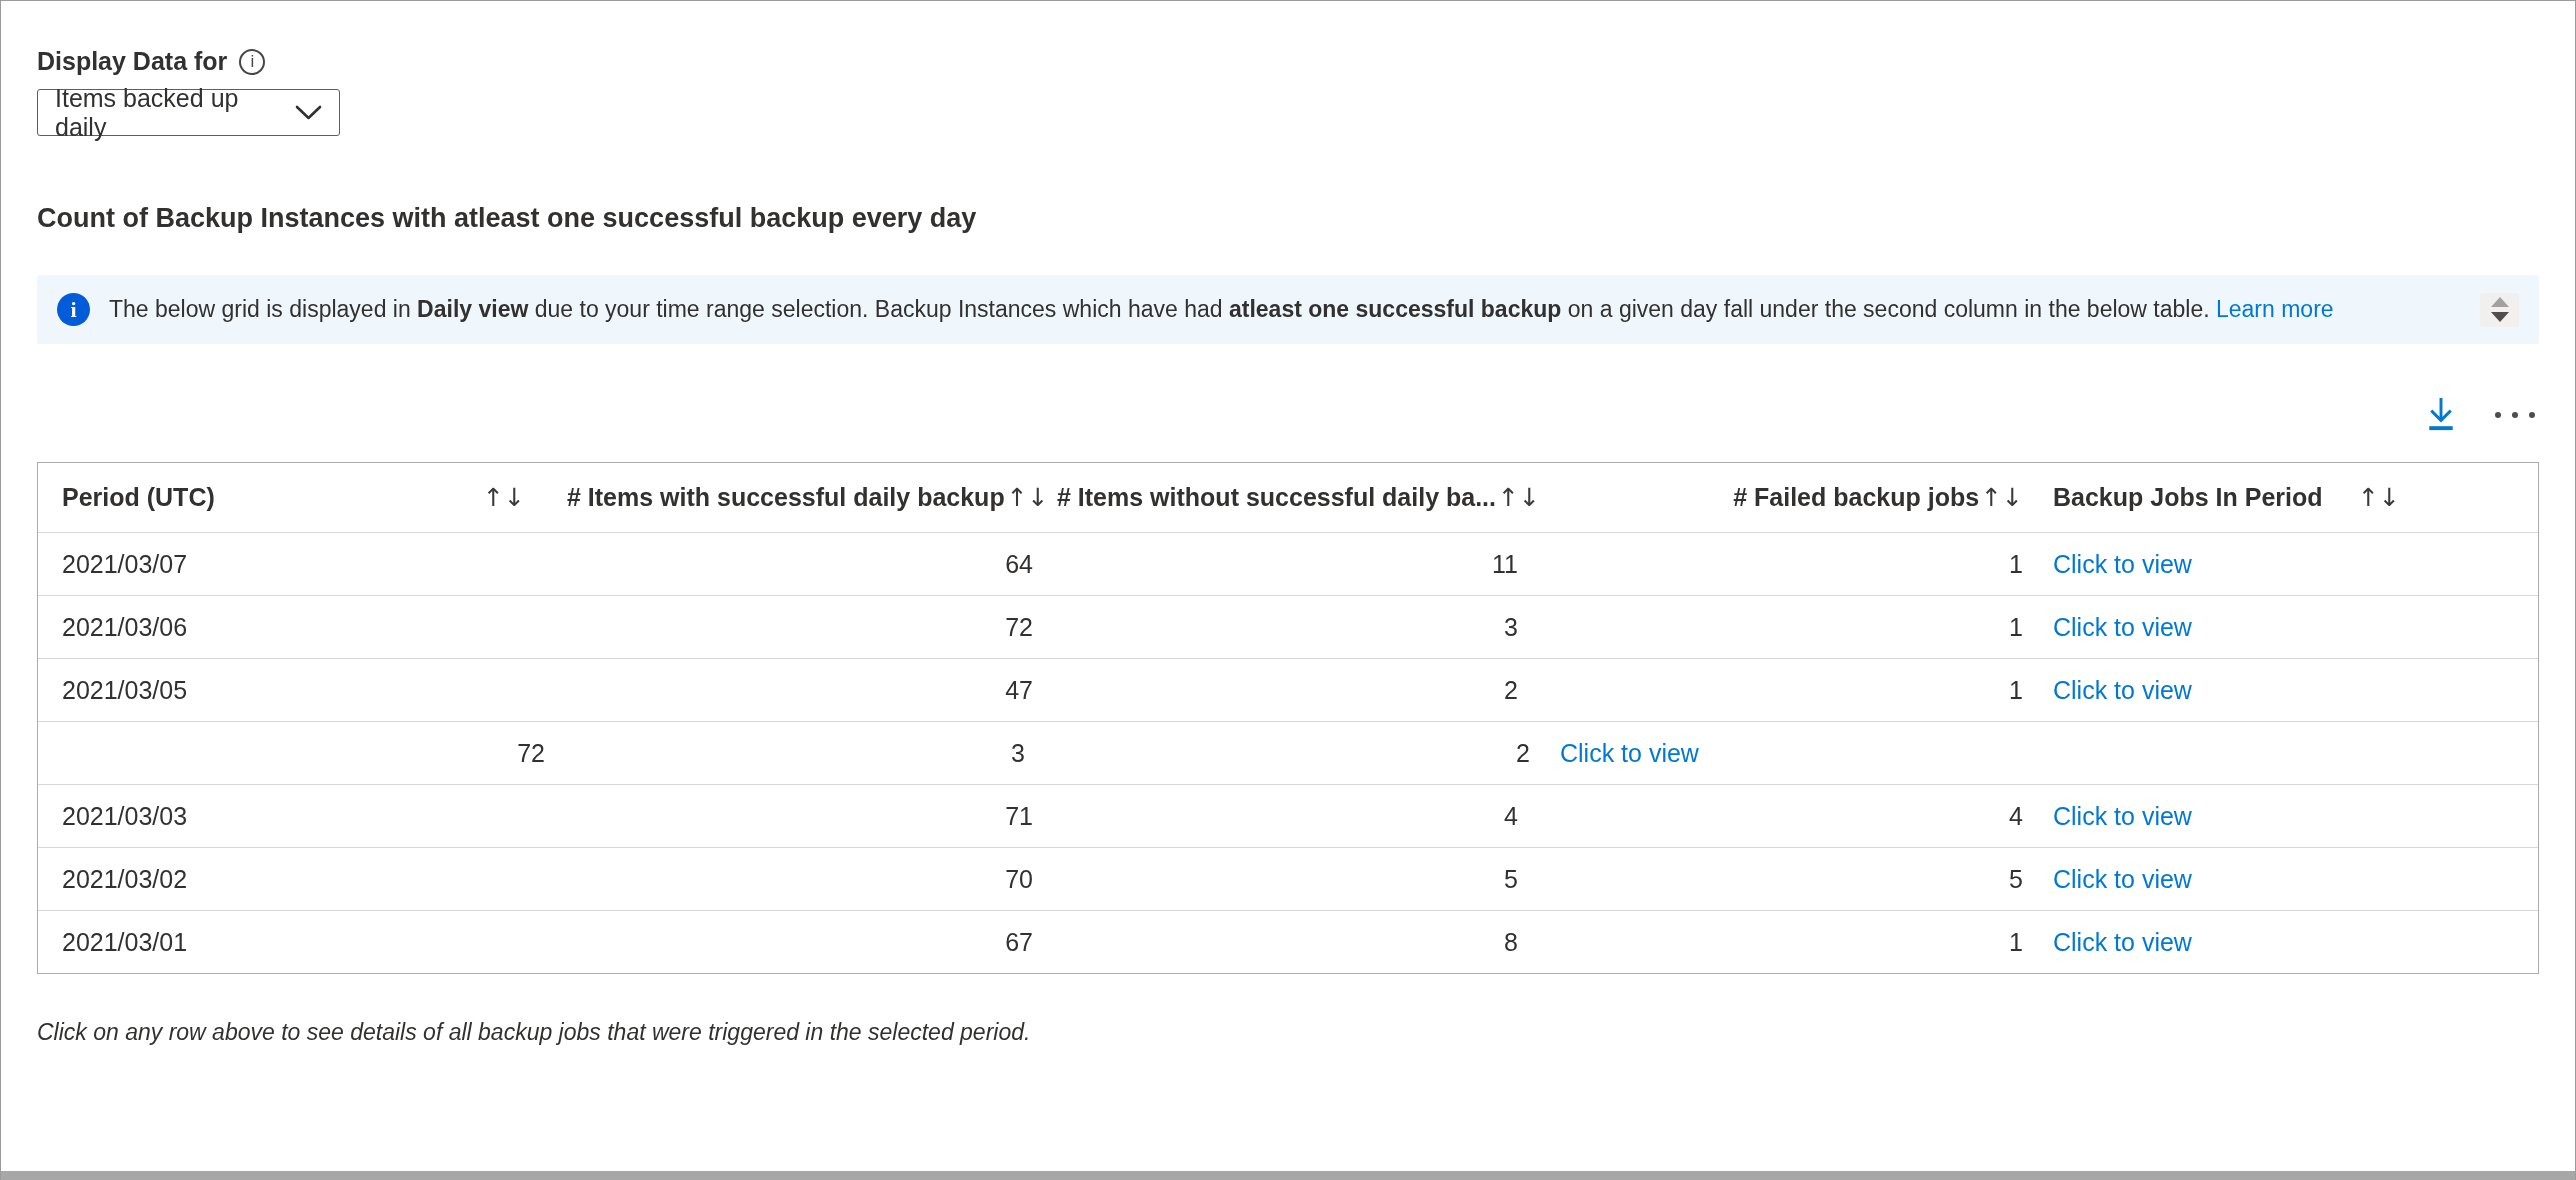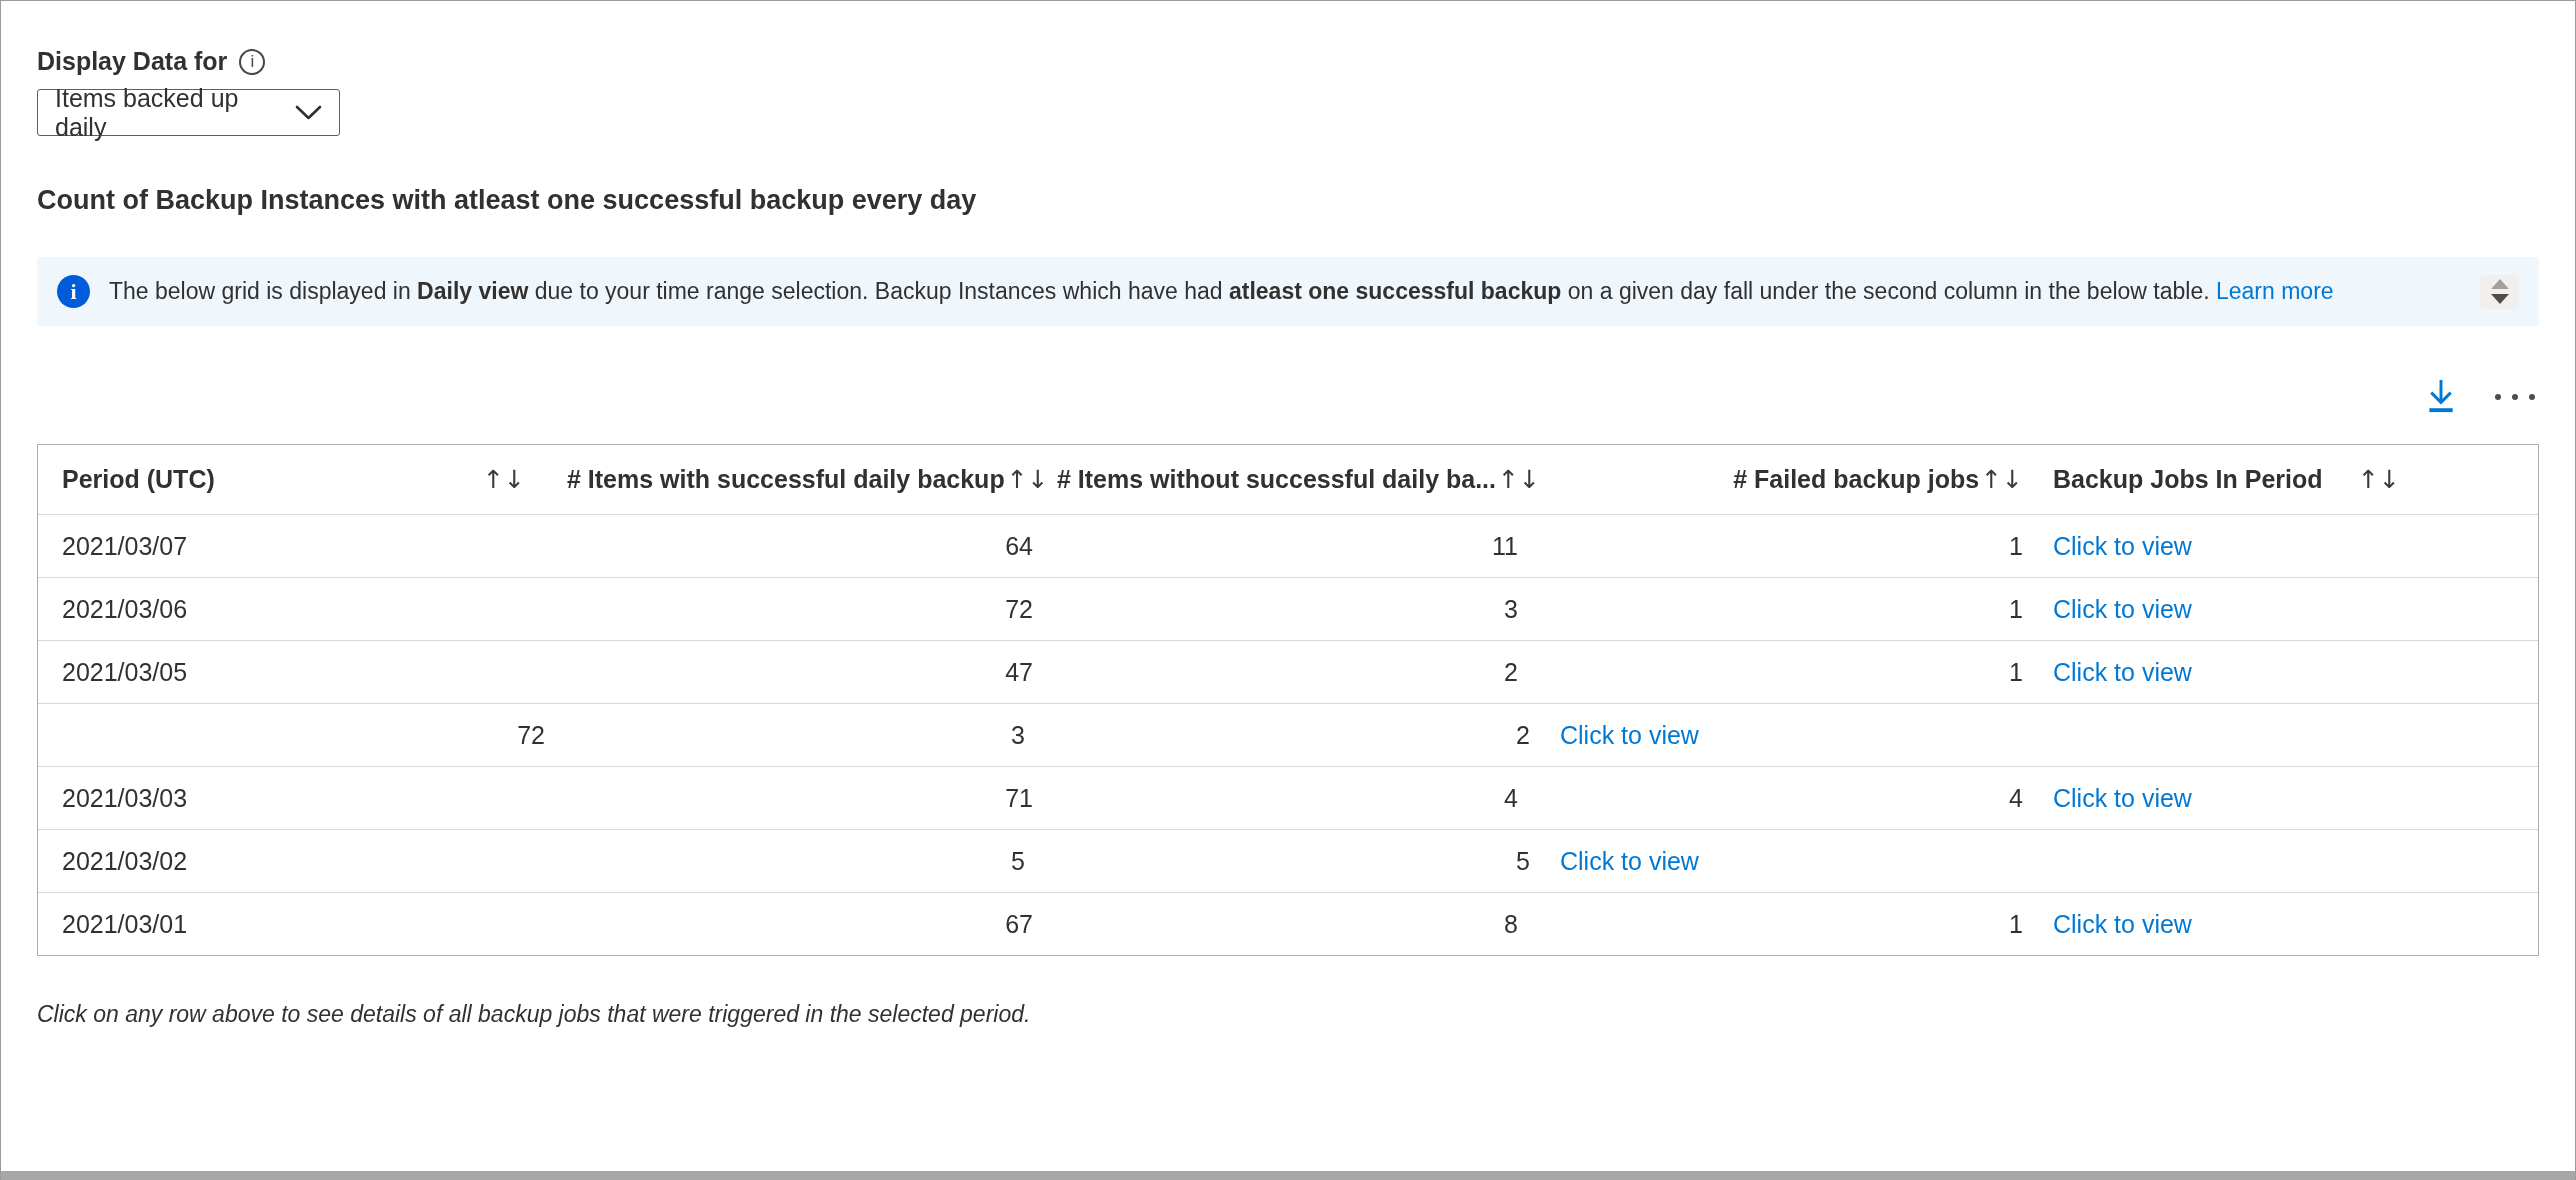--- a/index.html
+++ b/index.html
@@ -25,21 +25,21 @@
     font-size:17px; font-weight:400; color:#484644; margin-left:12px; line-height:1;
   }
   .dropdown {
     margin-top:13px; width:303px; height:47px; border:1px solid #605e5c; border-radius:3px;
     display:flex; align-items:center; justify-content:space-between;
     padding:0 17px; font-size:25px; color:#323130; background:#fff; cursor:pointer;
   }
   .chevron-down { flex:none; }
 
   
-  .section-title { margin-top:49px; font-size:27px; font-weight:700; }
+  .section-title { margin-top:67px; font-size:27px; font-weight:700; }
 
   
   .banner {
     margin-top:41px; height:69px; background:#eff6fc; border-radius:2px;
     display:flex; align-items:center; padding:0 20px;
   }
   .info-badge {
     flex:none; width:33px; height:33px; border-radius:50%; background:#015cda;
     color:#fff; display:flex; align-items:center; justify-content:center;
     font-size:22px; font-weight:700; font-family:"Liberation Serif","DejaVu Serif",serif;
@@ -233,20 +233,23 @@
               <span>4</span>
             </div>
     <div class="td c5">
               <a class="cell-link">Click to view</a>
             </div>
   </div>
           <div class="grid-row tr">
     <div class="td c1">
               <span>2021/03/02</span>
             </div>
+    <div class="td c2">
+              <span>70</span>
+            </div>
     <div class="td c3">
               <span>5</span>
             </div>
     <div class="td c4">
               <span>5</span>
             </div>
     <div class="td c5">
               <a class="cell-link">Click to view</a>
             </div>
   </div>

